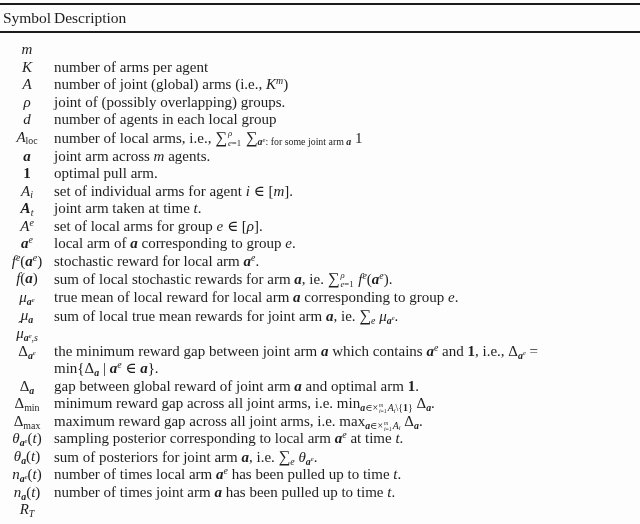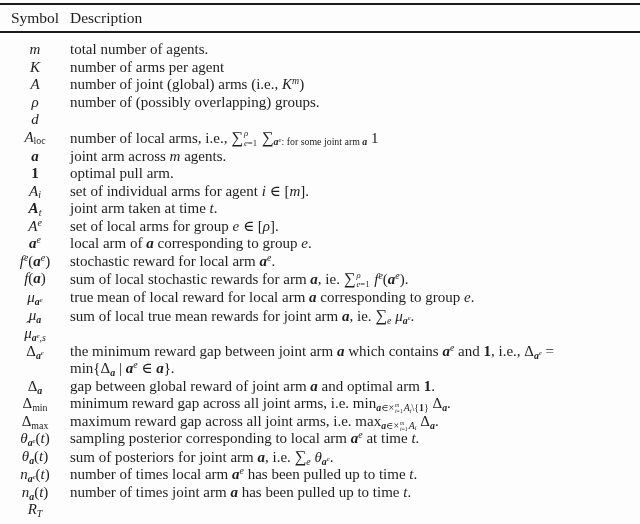--- a/index.html
+++ b/index.html
@@ -5,21 +5,21 @@
   html,body{margin:0;padding:0;}
   body{
     width:640px;height:524px;overflow:hidden;
     background:#fdfdfd;color:#1e1e1e;
     font-family:"Liberation Serif","DejaVu Serif",serif;
   }
   .tbl{position:absolute;top:0;left:0;width:640px;}
   .rule{height:2px;background:#1c1c1c;}
   .rule.top{margin-top:3px;}
   .hdr{display:flex;align-items:baseline;padding:5px 0 6px 0;font-size:15.5px;line-height:15px;}
-  .hdr .sym,.row .sym{width:70px;text-align:center;flex:none;}
+  .hdr .sym,.row .sym{width:54px;text-align:center;flex:none;}
   .hdr .desc,.row .desc{flex:1;}
   .body{padding:8px 0 6px 0;}
   .row{display:flex;font-size:15px;line-height:17.5px;}
   .row .sym{font-size:15px;}
   i{font-style:italic;}
   b{font-weight:bold;}
   sub,sup{font-size:66%;line-height:0;position:relative;vertical-align:baseline;}
   sup{bottom:0.5em;}
   sub{top:0.28em;}
   .sum{font-size:1.1em;}
@@ -34,40 +34,40 @@
 <div class="tbl">
   <div class="rule top" style="background: rgb(28, 28, 28);"></div>
   <div class="hdr">
     <div class="sym">Symbol</div>
     <div class="desc">Description</div>
   </div>
   <div class="rule" style="background: rgb(28, 28, 28);"></div>
   <div class="body">
   <div class="row">
     <div class="sym"><i>m</i></div>
-    <div class="desc">total number of agents.</div>
   </div>
 
   <div class="row">
     <div class="sym"><i>K</i></div>
     <div class="desc">number of arms per agent</div>
   </div>
 
   <div class="row">
     <div class="sym"><i>A</i></div>
     <div class="desc">number of joint (global) arms (i.e., <i>K</i><sup><i>m</i></sup>)</div>
   </div>
 
   <div class="row">
     <div class="sym"><i>ρ</i></div>
-    <div class="desc">number of (possibly overlapping) groups.</div>
+    <div class="desc">joint of (possibly overlapping) groups.</div>
   </div>
 
   <div class="row">
     <div class="sym"><i>d</i></div>
+    <div class="desc">number of agents in each local group</div>
   </div>
 
   <div class="row">
     <div class="sym"><i>A</i><sub>loc</sub></div>
     <div class="desc">number of local arms, i.e., <span class="sum">∑</span><span class="ss"><span><i>ρ</i></span><span><i>e</i>=1</span></span> <span class="sum">∑</span><sub><b><i>a</i></b><sup><i>e</i></sup>: for some joint arm <b><i>a</i></b></sub> 1</div>
   </div>
 
   <div class="row">
     <div class="sym"><b><i>a</i></b></div>
     <div class="desc">joint arm across <i>m</i> agents.</div>

